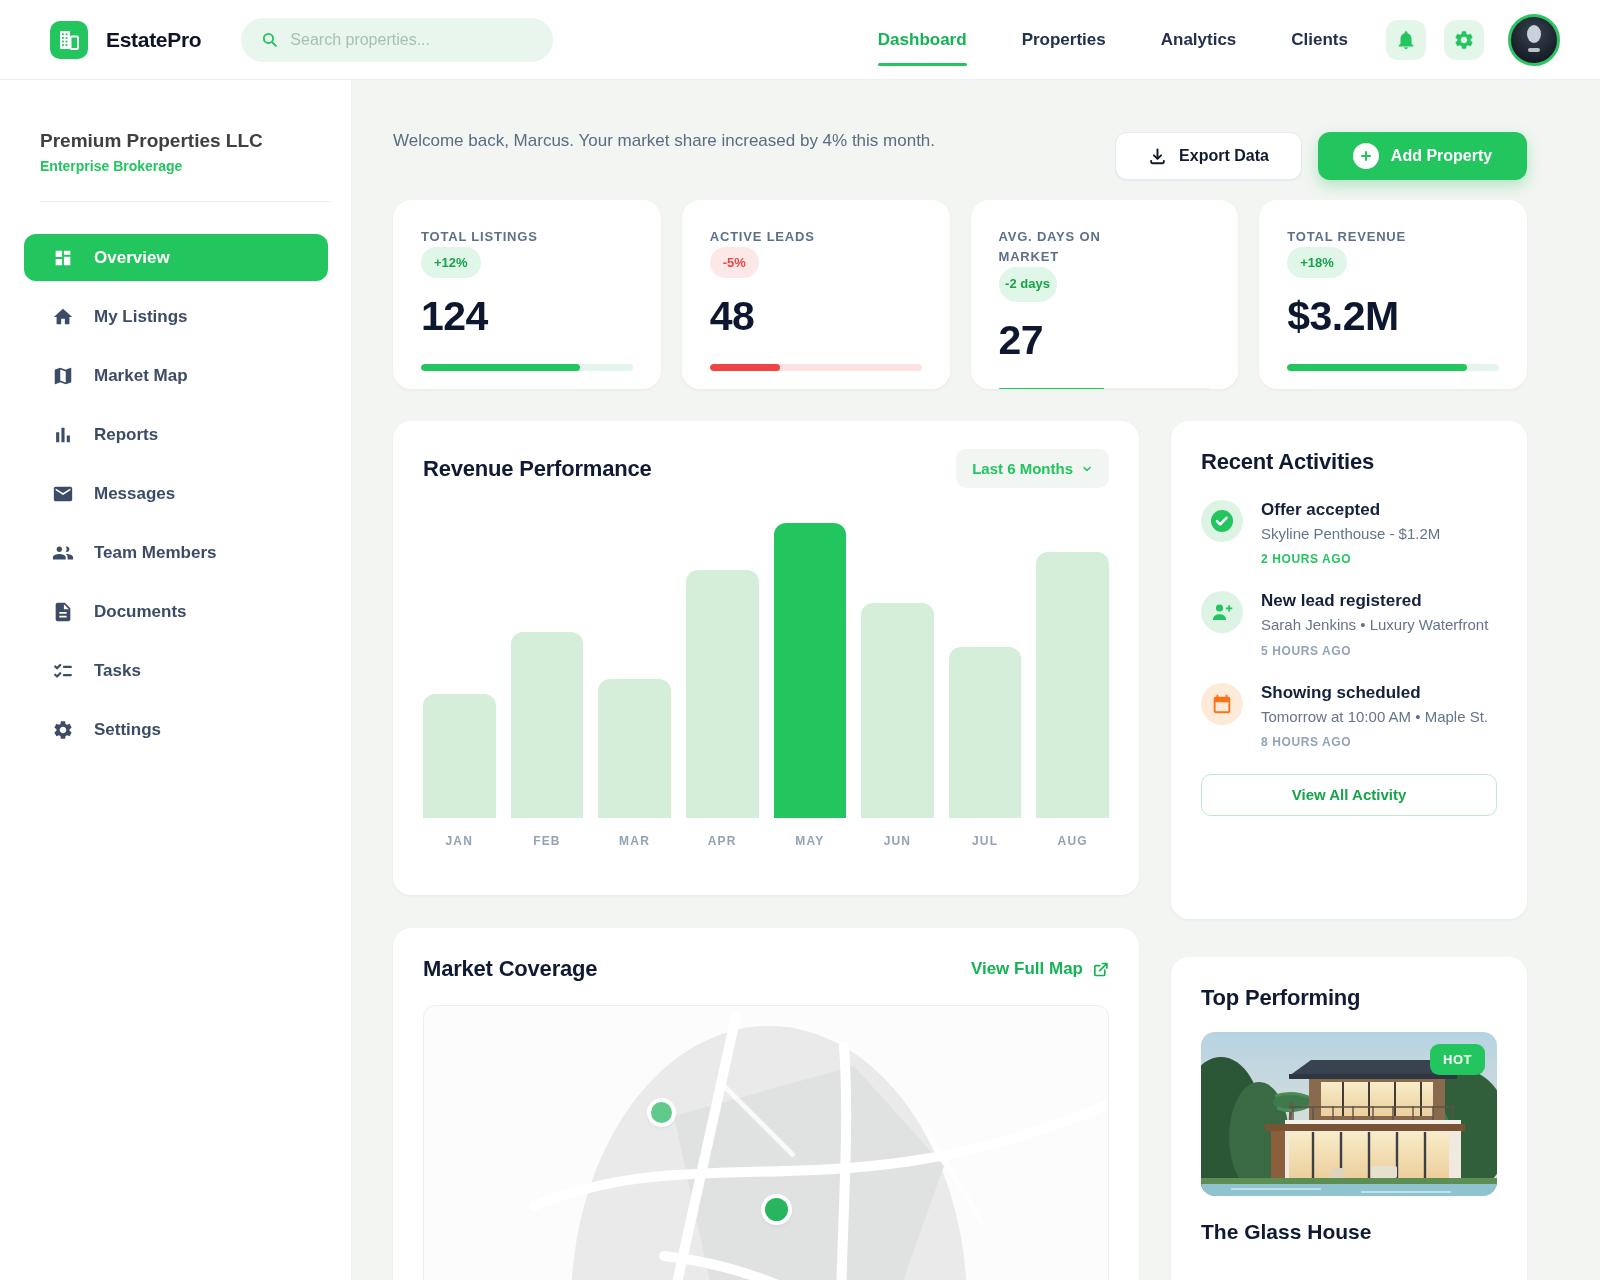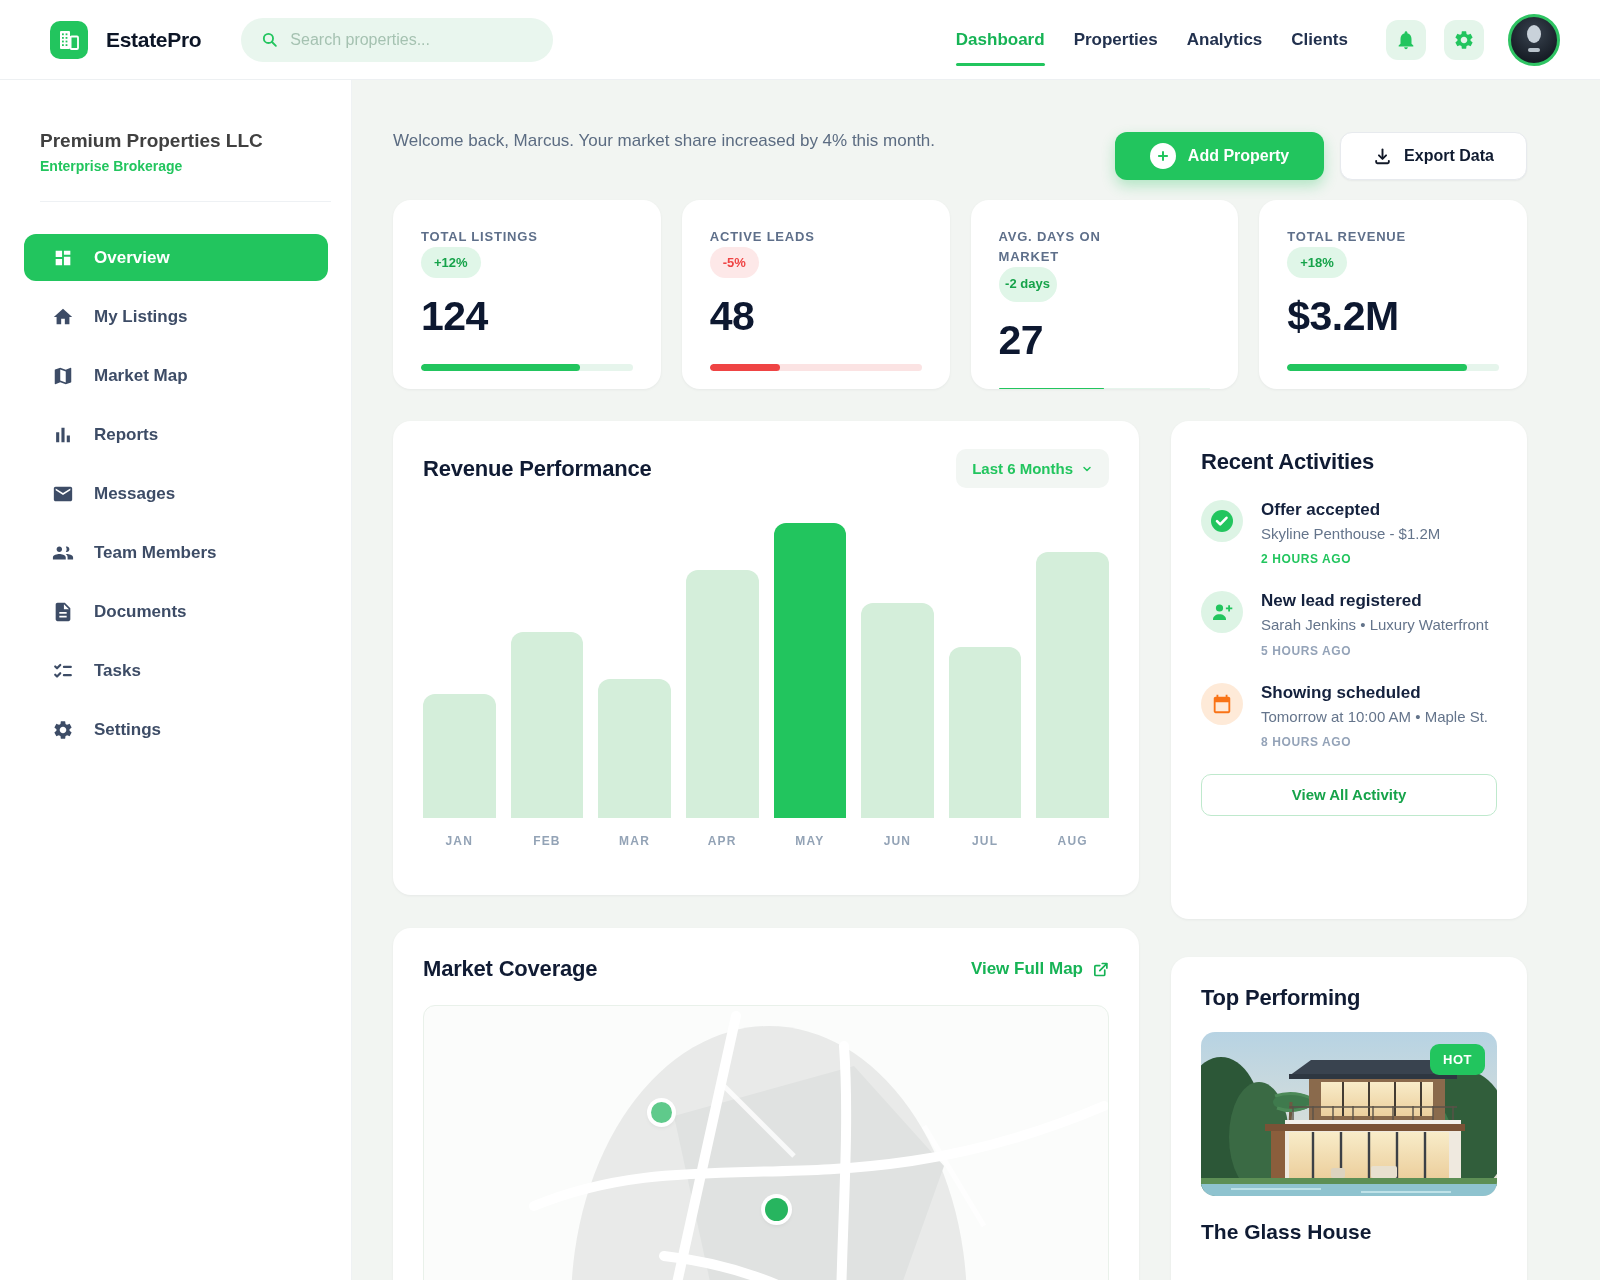--- a/index.html
+++ b/index.html
@@ -10,21 +10,21 @@
   .header { position:absolute; top:0; left:0; width:1600px; height:80px; background:#fff;
     border-bottom:1px solid #edf0f2; display:flex; align-items:center; padding:0 40px 0 50px; z-index:5; }
   .logo-box { width:38px; height:38px; border-radius:10px; background:#22c55e; display:flex;
     align-items:center; justify-content:center; flex:0 0 auto; }
   .logo-title { font-size:21px; font-weight:800; letter-spacing:-.3px; margin-left:18px; color:#0c1526; }
   .search-pill { margin-left:40px; width:312px; height:44px; border-radius:22px; background:#e9f6ee;
     display:flex; align-items:center; padding:0 16px 0 20px; }
   .search-pill input { border:none; outline:none; background:transparent; font-size:16px; color:#3f5a4b;
     width:100%; margin-left:12px; font-family:"Liberation Sans",sans-serif; }
   .search-pill input::placeholder { color:#a5c2b1; }
-  .top-nav { margin-left:auto; display:flex; align-items:center; gap:29px; }
+  .top-nav { margin-left:auto; display:flex; align-items:center; gap:55px; }
   .nav-link { font-size:17px; font-weight:700; color:#22314e; text-decoration:none; position:relative;
     cursor:pointer; background:none; border:none; font-family:inherit; padding:6px 0; }
   .nav-link.active { color:#16b355; }
   .nav-link.active::after { content:""; position:absolute; left:0; right:0; bottom:-10px; height:3px;
     border-radius:2px; background:#22c55e; }
   .icon-btn { width:40px; height:40px; border-radius:12px; background:#e4f5ea; border:none; cursor:pointer;
     display:flex; align-items:center; justify-content:center; color:#22c55e; margin-left:18px; }
   .icon-btn:first-of-type { margin-left:38px; }
   .avatar { width:52px; height:52px; border-radius:50%; margin-left:24px; border:3px solid #2fc463;
     background:radial-gradient(circle at 50% 35%, #39434f 0%, #161c25 75%); position:relative; cursor:pointer; overflow:hidden; }
@@ -242,35 +242,35 @@
   </ul>
 </aside>
 
 <main class="main">
 
   <div class="page-head">
     <div>
       <div class="page-sub">Welcome back, Marcus. Your market share increased by 4% this month.</div>
     </div>
     <div class="head-actions">
+      <button class="btn btn-export">
+        <svg width="19" height="19" viewBox="0 0 24 24" fill="none" stroke="#111827" stroke-width="2.4" stroke-linecap="round" stroke-linejoin="round">
+          <path d="M12 3v11"></path>
+            <path d="M7.5 10.5L12 15l4.5-4.5"></path>
+            <path d="M4 17.5V19a1.5 1.5 0 0 0 1.5 1.5h13A1.5 1.5 0 0 0 20 19v-1.5"></path>
+        </svg>
+        <span>Export Data</span>
+      </button>
       <button class="btn btn-add">
         <span class="plus-circle">
           <svg width="14" height="14" viewBox="0 0 24 24" fill="none" stroke="currentColor" stroke-width="3.4" stroke-linecap="round">
             <path d="M12 5v14M5 12h14"></path>
           </svg>
         </span>
         <span>Add Property</span>
-      </button>
-      <button class="btn btn-export">
-        <svg width="19" height="19" viewBox="0 0 24 24" fill="none" stroke="#111827" stroke-width="2.4" stroke-linecap="round" stroke-linejoin="round">
-          <path d="M12 3v11"></path>
-            <path d="M7.5 10.5L12 15l4.5-4.5"></path>
-            <path d="M4 17.5V19a1.5 1.5 0 0 0 1.5 1.5h13A1.5 1.5 0 0 0 20 19v-1.5"></path>
-        </svg>
-        <span>Export Data</span>
       </button>
     </div>
   </div>
 
   <div class="stats-row">
     <div class="card stat-card">
       <div class="stat-top">
         <div class="stat-label">TOTAL LISTINGS</div>
         <div class="badge pos">+12%</div>
       </div>

